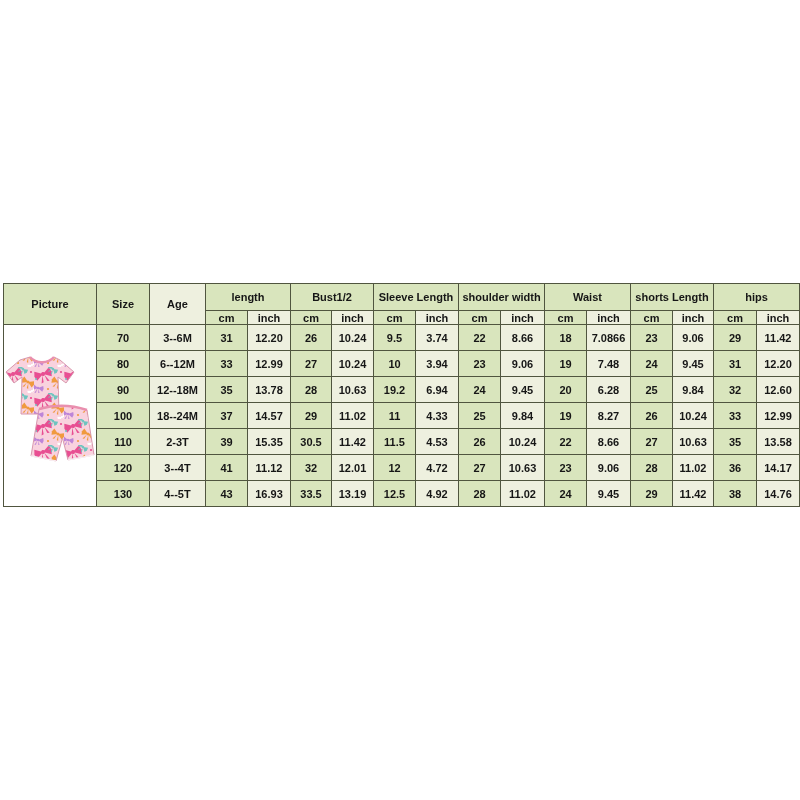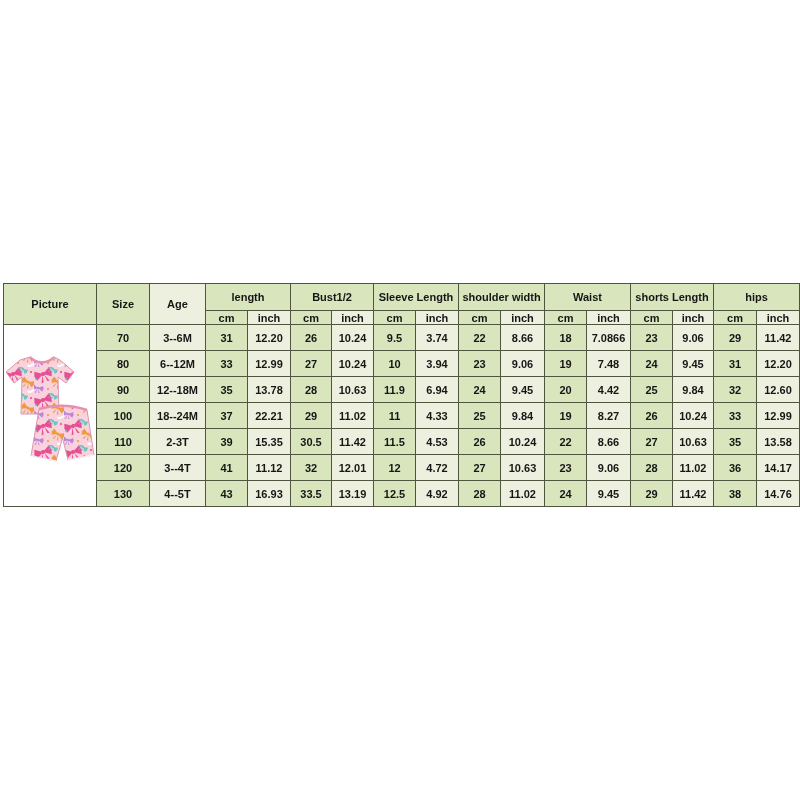--- a/index.html
+++ b/index.html
@@ -176,36 +176,36 @@
           <td class="green">31</td>
           <td class="cream">12.20</td>
         </tr>
         <tr>
           <td class="green">90</td>
           <td class="cream">12--18M</td>
           <td class="green">35</td>
           <td class="cream">13.78</td>
           <td class="green">28</td>
           <td class="cream">10.63</td>
-          <td class="green">11.9</td>
+          <td class="green">19.2</td>
           <td class="cream">6.94</td>
           <td class="green">24</td>
           <td class="cream">9.45</td>
           <td class="green">20</td>
-          <td class="cream">4.42</td>
+          <td class="cream">6.28</td>
           <td class="green">25</td>
           <td class="cream">9.84</td>
           <td class="green">32</td>
           <td class="cream">12.60</td>
         </tr>
         <tr>
           <td class="green">100</td>
           <td class="cream">18--24M</td>
           <td class="green">37</td>
-          <td class="cream">22.21</td>
+          <td class="cream">14.57</td>
           <td class="green">29</td>
           <td class="cream">11.02</td>
           <td class="green">11</td>
           <td class="cream">4.33</td>
           <td class="green">25</td>
           <td class="cream">9.84</td>
           <td class="green">19</td>
           <td class="cream">8.27</td>
           <td class="green">26</td>
           <td class="cream">10.24</td>

